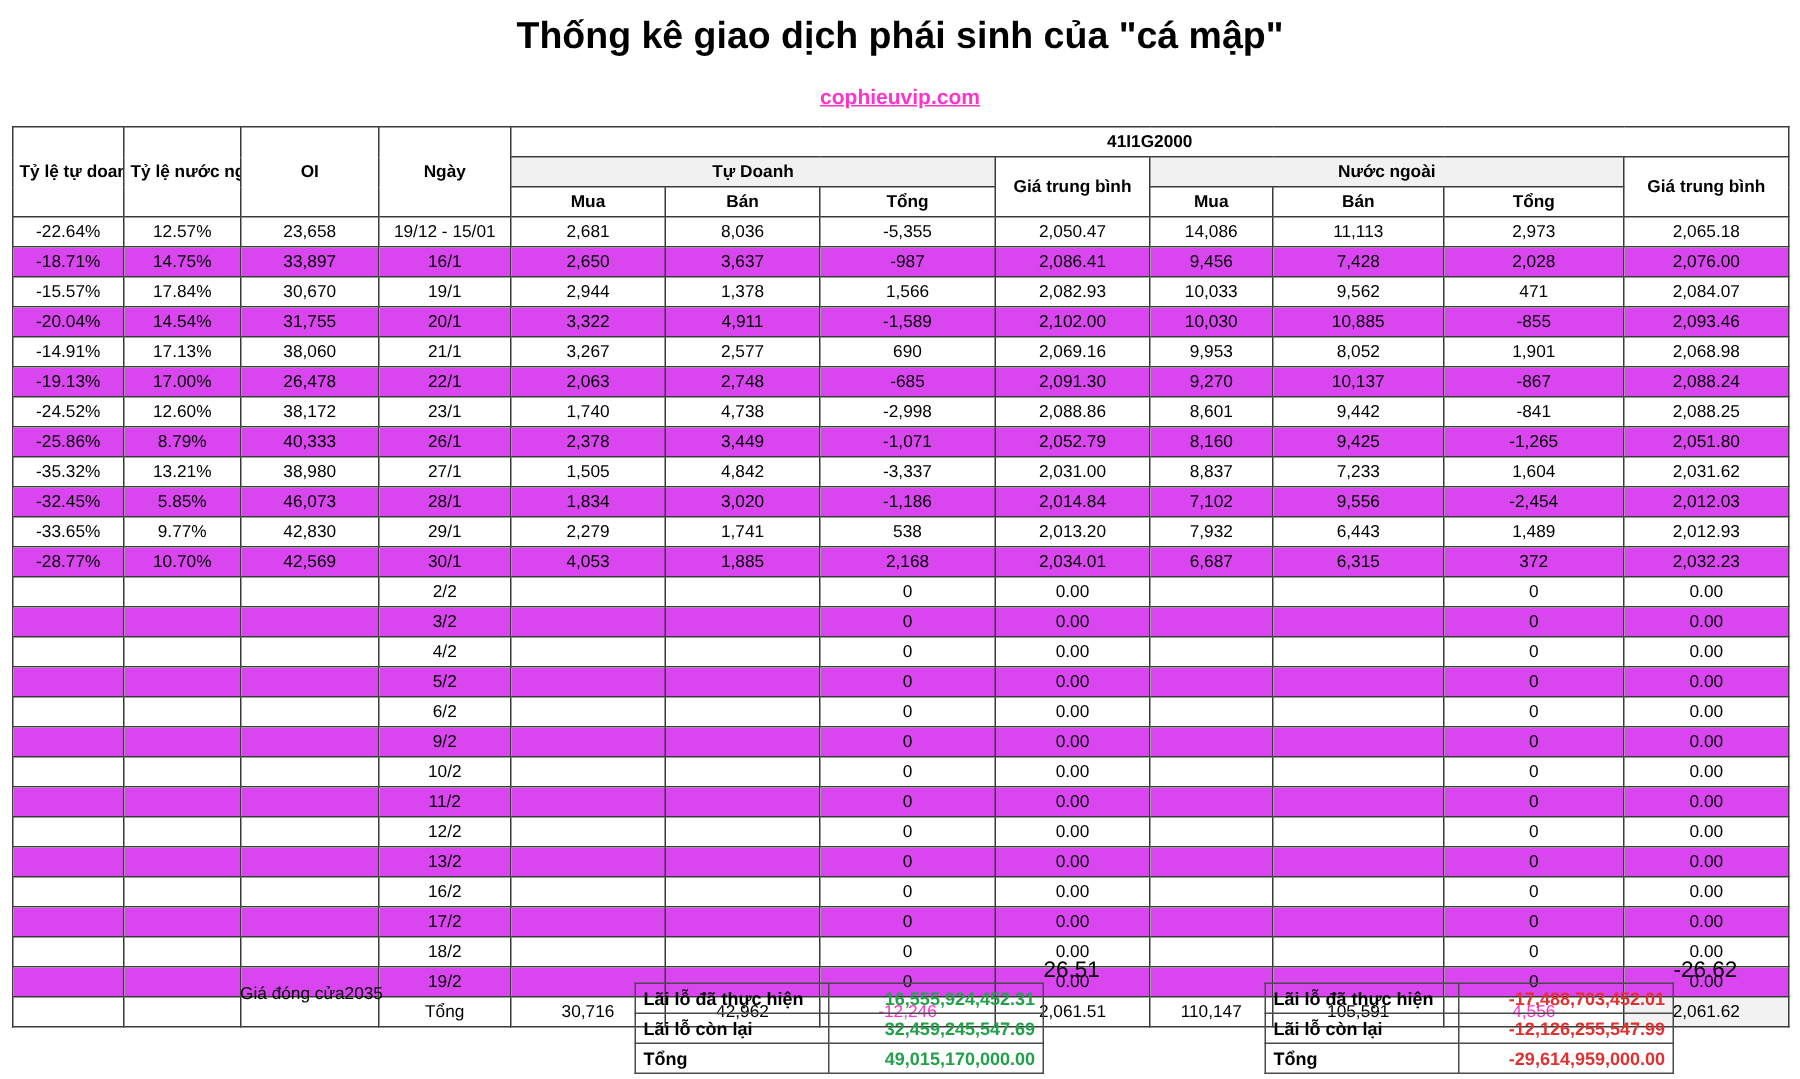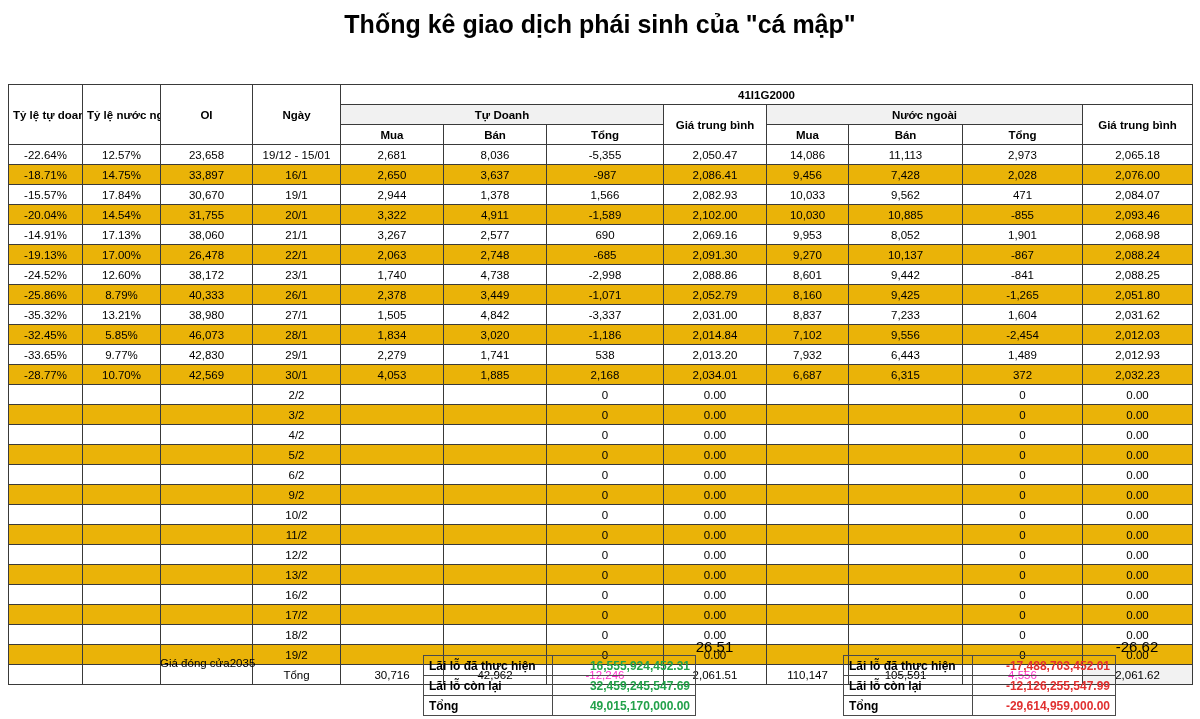--- a/index.html
+++ b/index.html
@@ -58,21 +58,21 @@
     font-weight:normal;
     white-space:nowrap;
     overflow:hidden;
   }
   table.main th{font-weight:bold;}
   .hdr-tall{height:54px;line-height:14px;font-weight:bold;}
   .grp{background:#f1f1f1;font-weight:bold;}
   .subhdr{font-weight:bold;background:#ffffff;margin-left:40px;}
   .b{font-weight:bold;}
   .shade{background:#f2f2f2;}
-  .row-alt{background:#eab308;margin-left:26px;}
+  .row-alt{background:#d946ef;margin-left:26px;}
   .magenta{color:#ff33cc;font-weight:bold;}
   .total-row td{font-weight:bold;}
 
   
   col.c0{width:74px}
   col.c1{width:78px}
   col.c2{width:92px}
   col.c3{width:88px}
   col.c4{width:103px}
   col.c5{width:103px}
@@ -122,20 +122,23 @@
   #sum-foreign{left:843px;top:655px;}
   #sum-foreign td.val{color:#e03030;}
 </style>
 </head>
 <body>
 
 <div class="page">
 
   <div class="title">Thống kê giao dịch phái sinh của "cá mập"</div>
 
+  <div class="watermark-wrap">
+    <span class="watermark">cophieuvip.com</span>
+  </div>
 
   <div class="tbl-wrap">
     <table class="main">
       <colgroup>
         <col class="c0">
           <col class="c1">
           <col class="c2">
           <col class="c3">
         <col class="c4">
           <col class="c5">

